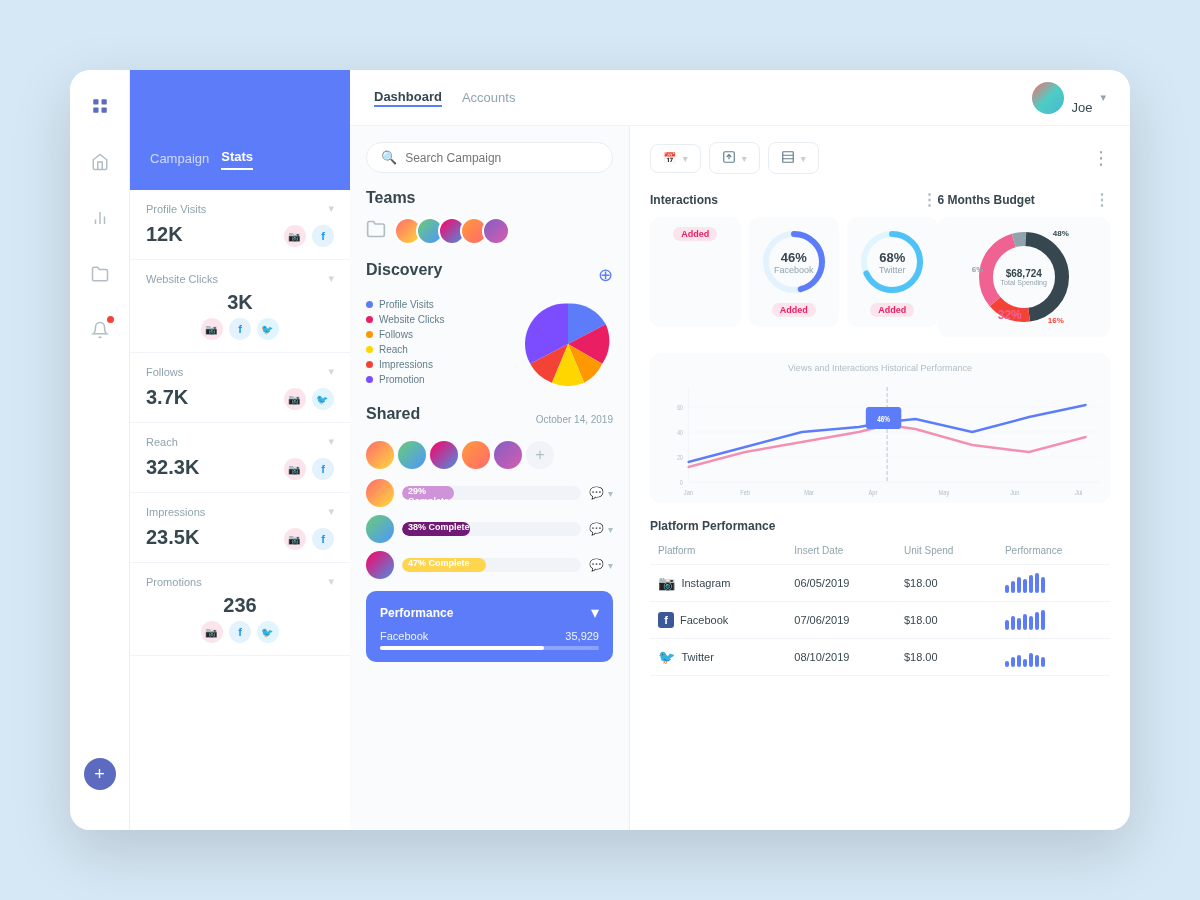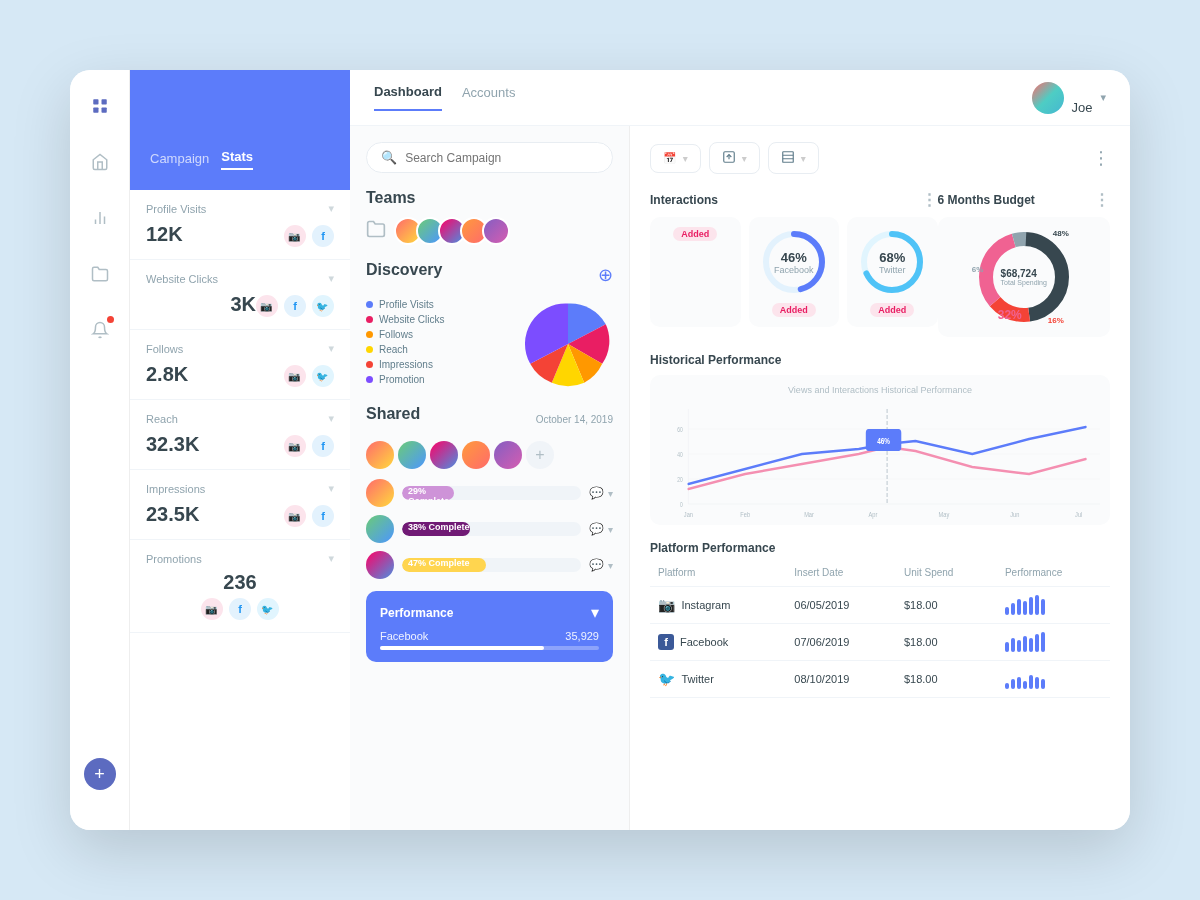--- a/index.html
+++ b/index.html
@@ -141,21 +141,21 @@
     }
     .top-nav-left {
       display: flex;
       gap: 20px;
       align-items: center;
     }
     .nav-tab {
       font-size: 13px;
       color: #90a4ae;
       cursor: pointer;
-      padding-bottom: 10px;
+      padding-bottom: 1px;
     }
     .nav-tab.active {
       color: #37474f;
       font-weight: 600;
       border-bottom: 2px solid #5c7cfa;
     }
     .top-nav-right {
       display: flex;
       align-items: center;
       gap: 8px;
@@ -555,37 +555,37 @@
             <div class="stat-icon-badge blue" style="font-weight:700;font-size:11px;">f</div>
           </div>
         </div>
       </div>
 
       <div class="stat-item">
         <div class="stat-item-header">
           <span class="stat-label">Website Clicks</span>
           <span class="chevron-icon">▾</span>
         </div>
-        <div style="display:flex;justify-content:flex-end;align-items:center;">
+        <div style="display:flex;justify-content:flex-end;align-items:center;flex-direction:column;">
           <span class="stat-value">3K</span>
           <div class="stat-icons">
             <div class="stat-icon-badge pink">📷</div>
             <div class="stat-icon-badge blue" style="font-weight:700;font-size:11px;">f</div>
             <div class="stat-icon-badge twitter">🐦</div>
           </div>
         </div>
       </div>
 
       <div class="stat-item">
         <div class="stat-item-header">
           <span class="stat-label">Follows</span>
           <span class="chevron-icon">▾</span>
         </div>
         <div style="display:flex;justify-content:space-between;align-items:center;">
-          <span class="stat-value">2.8K</span>
+          <span class="stat-value">3.7K</span>
           <div class="stat-icons">
             <div class="stat-icon-badge pink">📷</div>
             <div class="stat-icon-badge twitter">🐦</div>
           </div>
         </div>
       </div>
 
       <div class="stat-item">
         <div class="stat-item-header">
           <span class="stat-label">Reach</span>
@@ -872,38 +872,35 @@
                 <svg width="100" height="100" viewBox="0 0 100 100" style="transform:rotate(-90deg)">
 
                   <circle cx="50" cy="50" r="38" fill="none" stroke="#37474f" stroke-width="14" stroke-dasharray="114 126" stroke-dashoffset="0"></circle>
 
                   <circle cx="50" cy="50" r="38" fill="none" stroke="#f44336" stroke-width="14" stroke-dasharray="38 202" stroke-dashoffset="-114"></circle>
 
                   <circle cx="50" cy="50" r="38" fill="none" stroke="#f06292" stroke-width="14" stroke-dasharray="76 164" stroke-dashoffset="-152"></circle>
 
                   <circle cx="50" cy="50" r="38" fill="none" stroke="#90a4ae" stroke-width="14" stroke-dasharray="14 226" stroke-dashoffset="-228"></circle>
                 </svg>
-                <div style="position:absolute;top:50%;left:50%;transform:translate(-50%,-50%);">
+                <div style="position:absolute;top:50%;left:50%;transform:translate(-50%,-50%);text-align:center;">
                   <span style="font-size:10px;font-weight:700;color:#37474f;display:block;">$68,724</span>
                   <span style="font-size:7px;color:#90a4ae;display:block;">Total Spending</span>
                 </div>
                 
                 <div style="position:absolute;top:2px;right:5px;font-size:8px;color:#37474f;font-weight:600;">48%</div>
                 <div style="position:absolute;top:38px;left:-2px;font-size:8px;color:#90a4ae;font-weight:600;">6%</div>
                 <div style="position:absolute;bottom:5px;left:24px;font-size:12px;color:#f06292;font-weight:600;">32%</div>
                 <div style="position:absolute;bottom:2px;right:10px;font-size:8px;color:#f44336;font-weight:600;">16%</div>
               </div>
             </div>
           </div>
         </div>
 
         <div class="historical-section">
-          <div class="section-header">
-            <span>Historical Performance</span>
-          </div>
           <div class="chart-area">
             <div class="chart-title-small">Views and Interactions Historical Performance</div>
             <svg width="100%" height="120" viewBox="0 0 620 120" preserveAspectRatio="none">
 
               <line x1="40" y1="10" x2="40" y2="105" stroke="#e8edf2" stroke-width="0.5"></line>
               <line x1="40" y1="105" x2="620" y2="105" stroke="#e8edf2" stroke-width="0.5"></line>
 
               <line x1="40" y1="30" x2="620" y2="30" stroke="#f0f4f8" stroke-width="0.5"></line>
               <line x1="40" y1="55" x2="620" y2="55" stroke="#f0f4f8" stroke-width="0.5"></line>
               <line x1="40" y1="80" x2="620" y2="80" stroke="#f0f4f8" stroke-width="0.5"></line>

